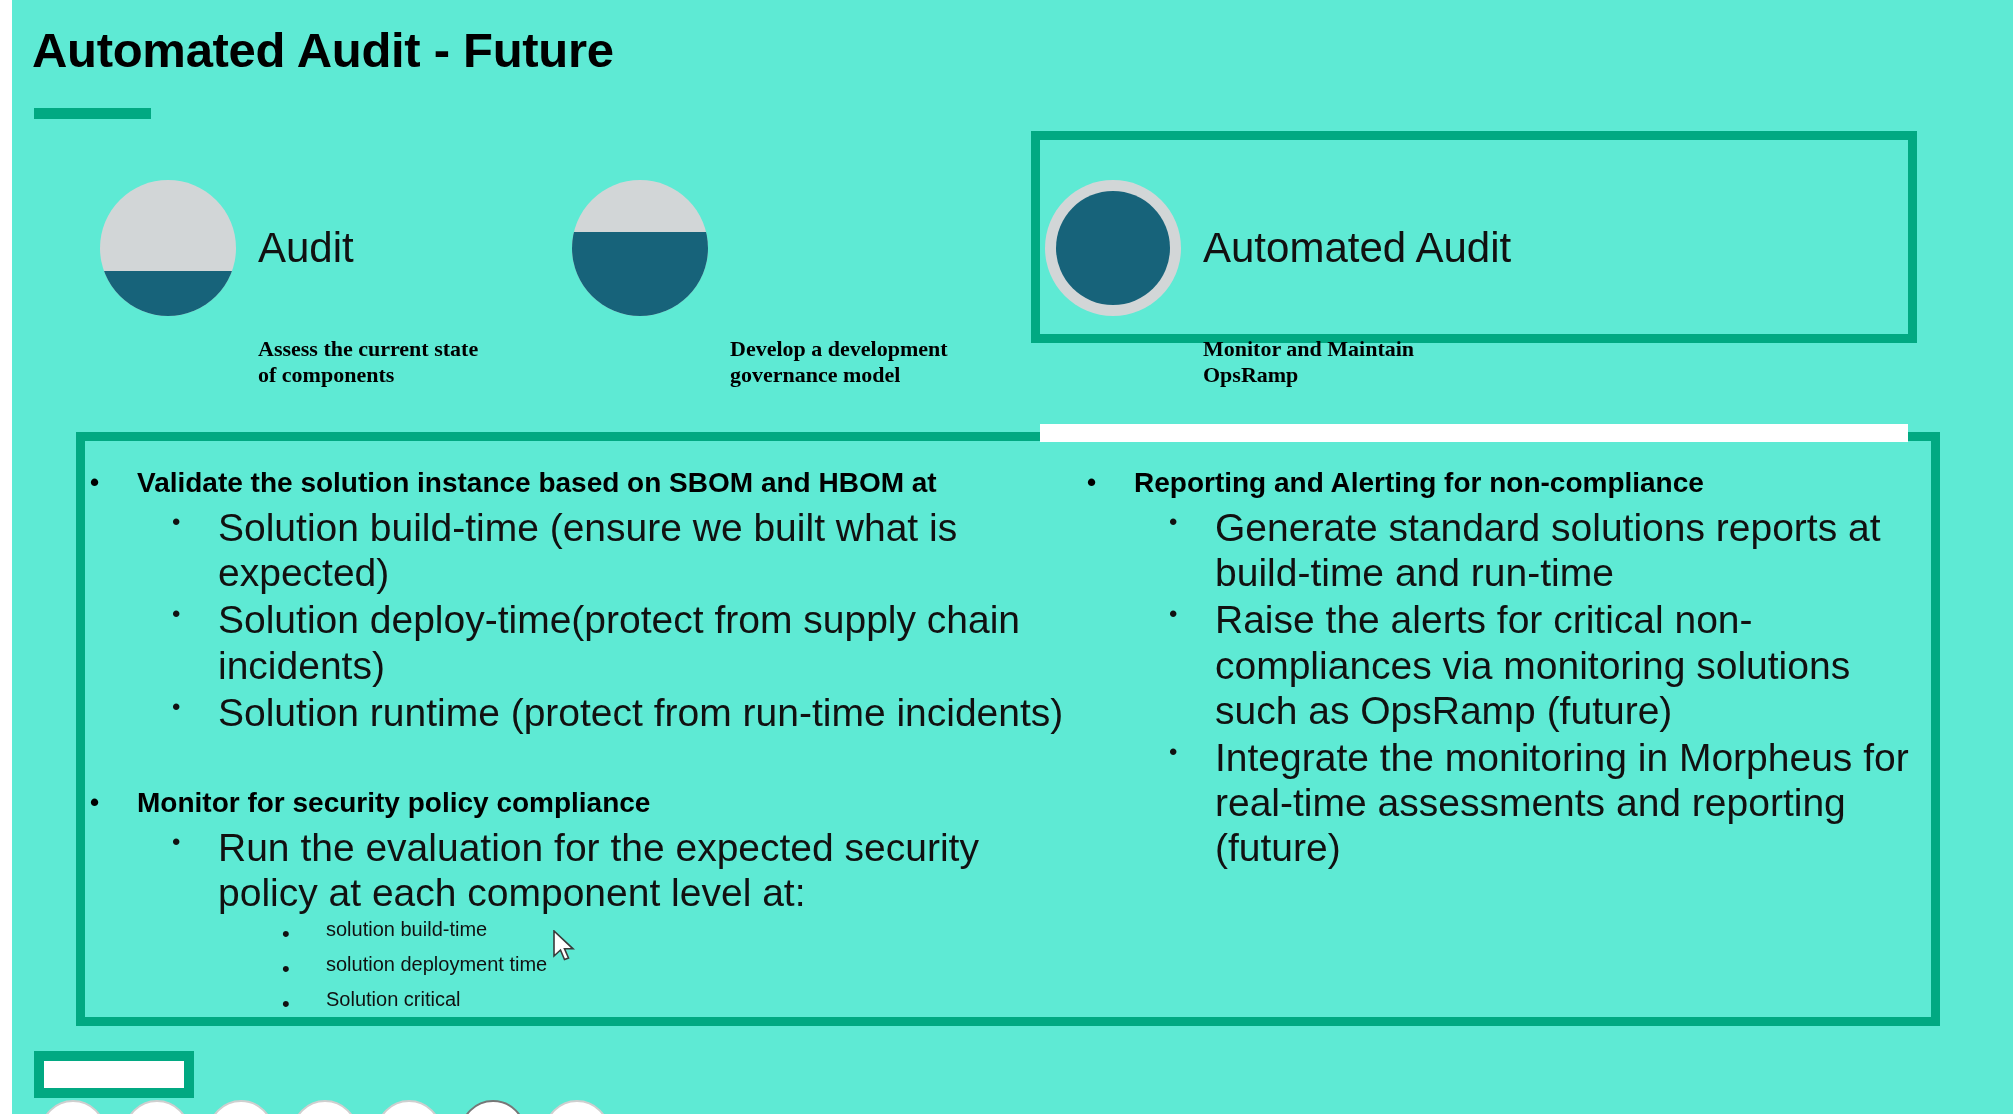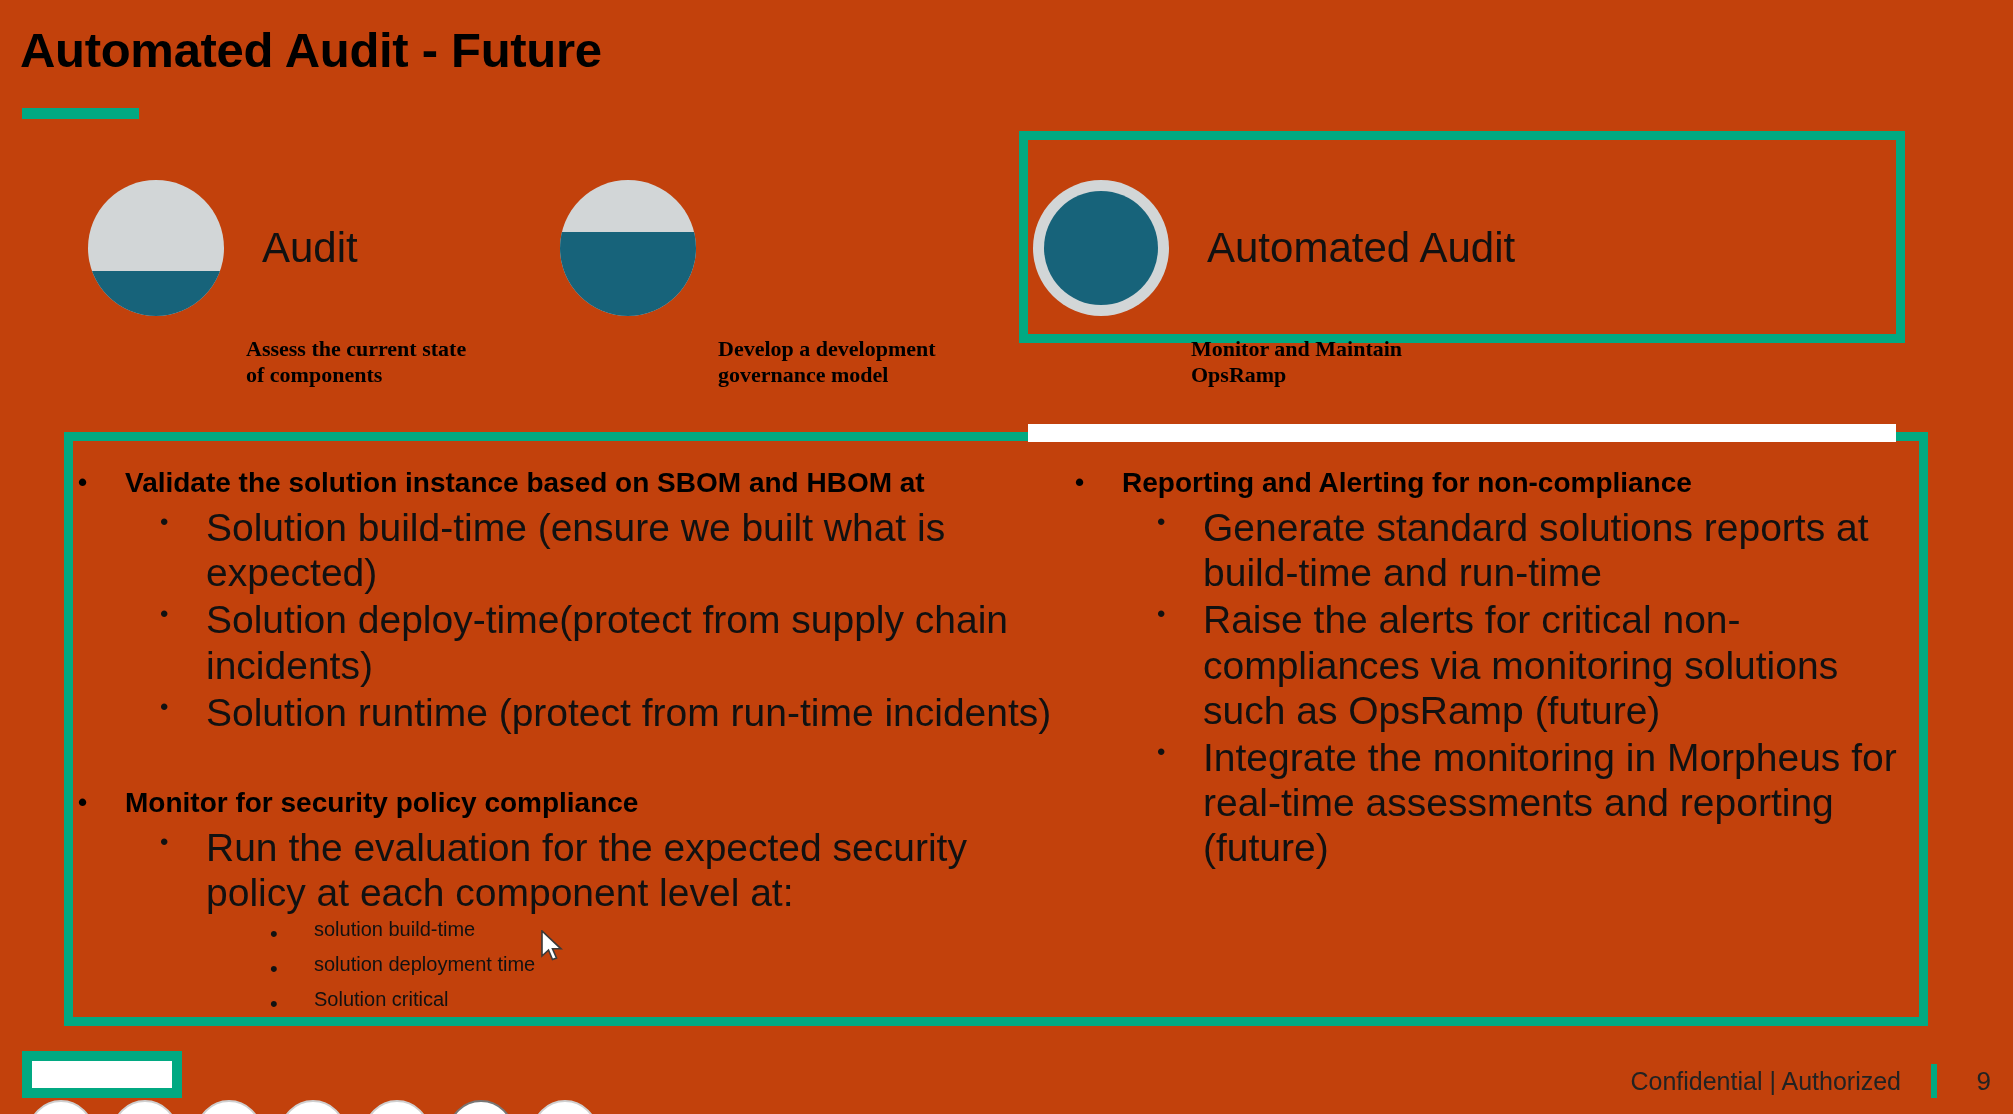--- a/index.html
+++ b/index.html
@@ -3,21 +3,21 @@
 <meta charset="utf-8">
 <style>
   html,body{margin:0;padding:0;}
   body{
     width:2013px;height:1114px;
     background:#ffffff;
     font-family:"Liberation Sans", sans-serif;
     overflow:hidden;
     position:relative;
   }
-  .slide{position:absolute;inset:0;background:#c2410c;}
+  .slide{position:absolute;inset:0;background:#5eead4;margin-left:12px;}
 
   
   .title{
     position:absolute;left:20px;top:22px;
     font-size:49px;font-weight:bold;color:#000000;
     letter-spacing:-0.3px;white-space:nowrap;
   }
   .title-rule{
     position:absolute;left:22px;top:108px;
     width:117px;height:11px;background:#01A982;
@@ -36,21 +36,21 @@
     width:1864px;height:594px;
     border:9px solid #01A982;
     box-sizing:border-box;
     background:transparent;
   }
   
   .box-mask-a{position:absolute;left:1028px;top:424px;width:868px;height:18px;background:#fff;}
 
   
   .pillar{position:absolute;top:180px;}
-  .pillar .head{display:flex;align-items:center;gap:38px;}
+  .pillar .head{display:flex;align-items:center;gap:22px;}
   .dial{
     position:relative;width:136px;height:136px;border-radius:50%;
     background:#d2d6d7;overflow:hidden;flex:0 0 auto;
   }
   .dial .fill{position:absolute;left:0;right:0;bottom:0;background:#17637a;}
   .dial.full{background:#d2d6d7;}
   .dial.full .inner{
     position:absolute;left:11px;top:11px;width:114px;height:114px;
     border-radius:50%;background:#17637a;
   }
@@ -252,25 +252,20 @@
             <span class="dot">•</span>
             <span class="txt">Integrate the monitoring in Morpheus for real-time assessments and reporting (future)</span>
           </li>
         </ul>
       </li>
     </ul>
   </div>
 
   <div class="hpe-logo"></div>
 
-  <div class="footer-right">
-    <span class="conf">Confidential | Authorized</span>
-    <span class="sep"></span>
-    <span class="pg">9</span>
-  </div>
 
   <div class="taskbar">
     <div class="tb-icon"></div>
     <div class="tb-icon"></div>
     <div class="tb-icon"></div>
     <div class="tb-icon"></div>
     <div class="tb-icon"></div>
     <div class="tb-icon active"></div>
     <div class="tb-icon"></div>
   </div>

